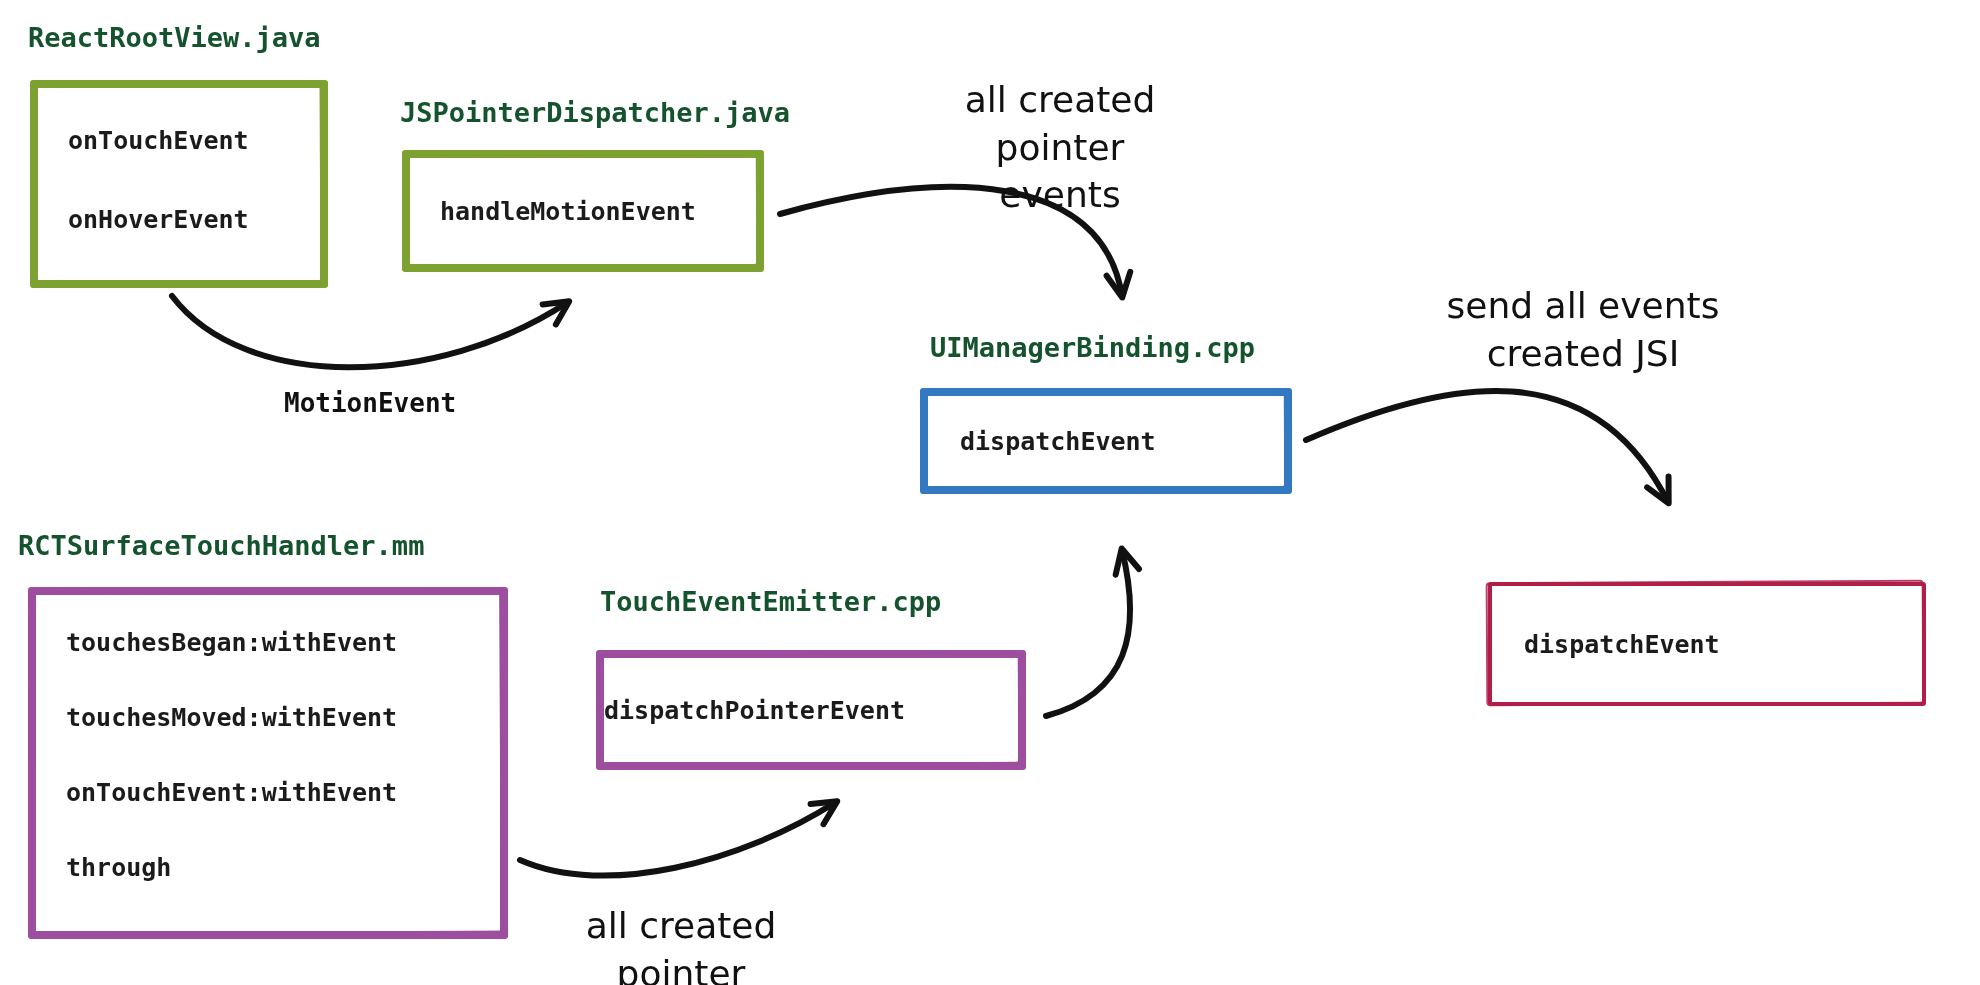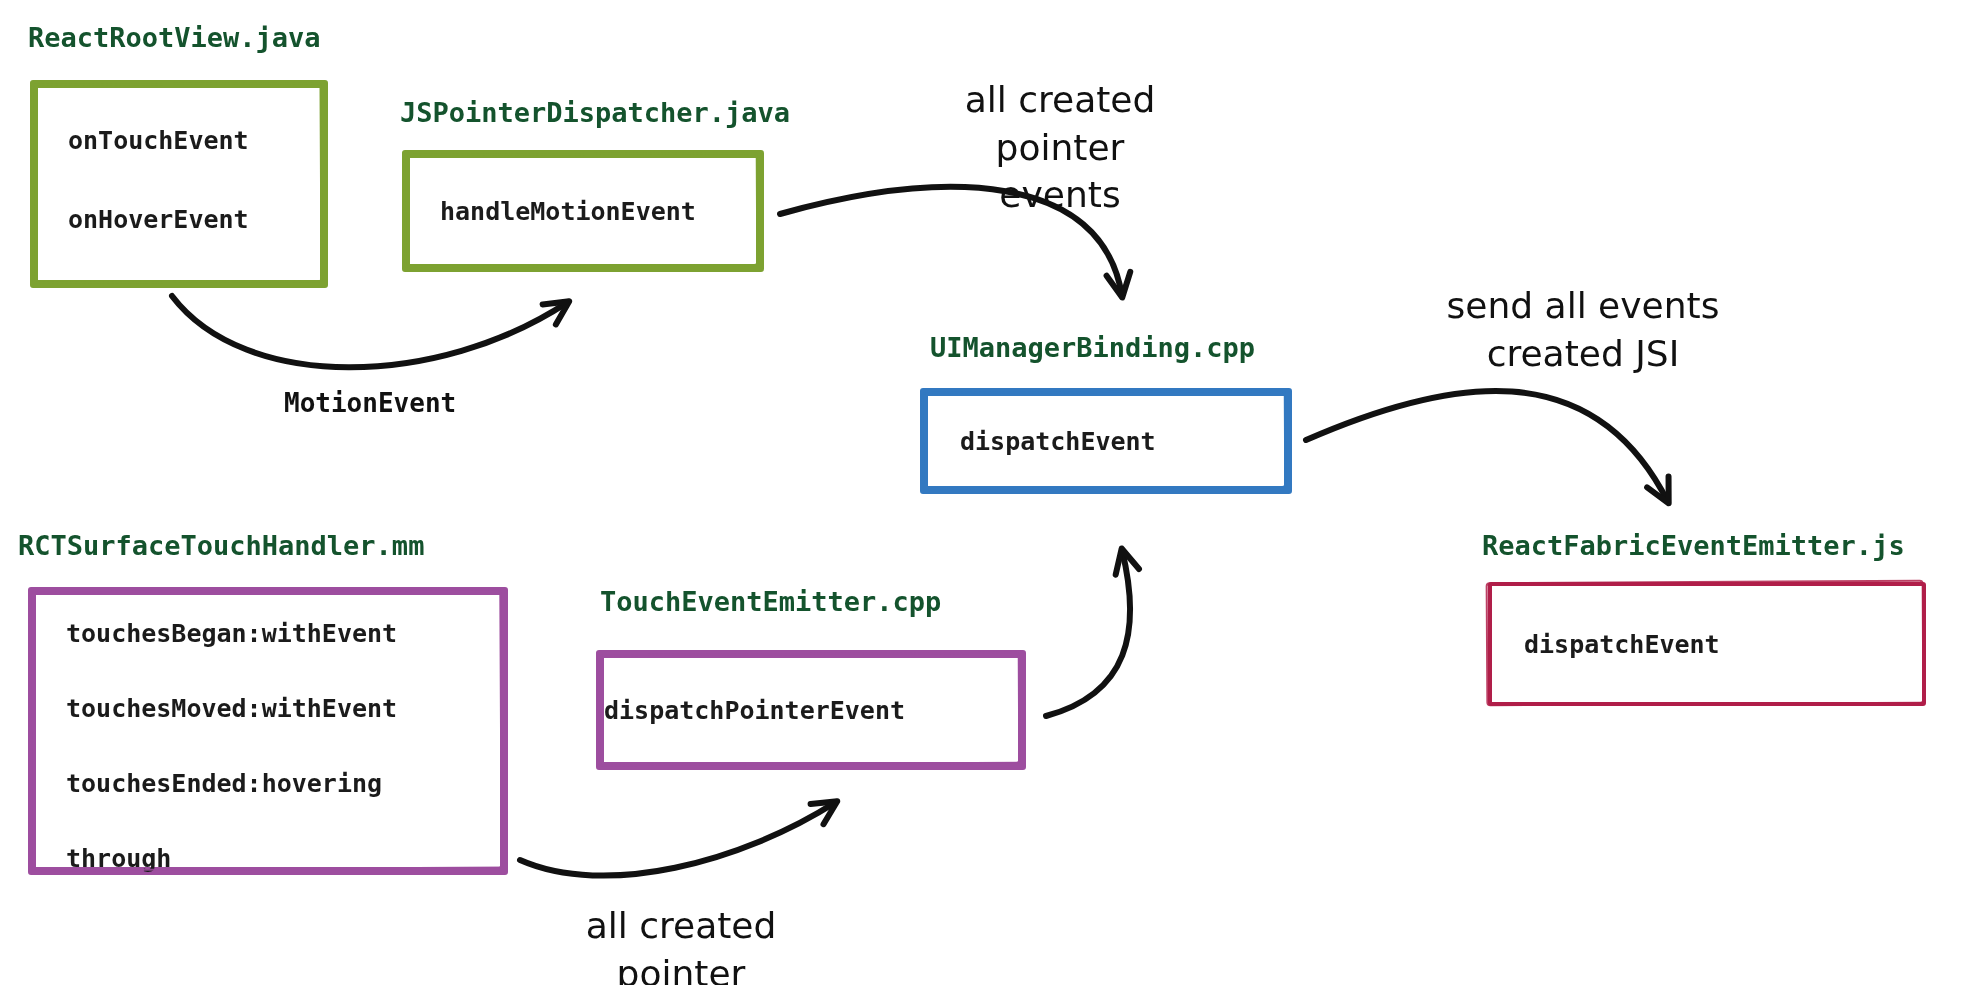--- a/index.html
+++ b/index.html
@@ -103,30 +103,29 @@
   <div class="file-label" style="left:400px; top:97px;">JSPointerDispatcher.java</div>
   <div class="node row" style="left: 402px; top: 150px; width: 362px; height: 122px; padding-left: 30px; border-color: rgb(125, 162, 49);">
     <div class="m">handleMotionEvent</div>
   </div>
 
   <div class="file-label" style="left:930px; top:332px;">UIManagerBinding.cpp</div>
   <div class="node row" style="left: 920px; top: 388px; width: 372px; height: 106px; padding-left: 32px; border-color: rgb(51, 121, 193);">
     <div class="m">dispatchEvent</div>
   </div>
 
-  <div class="file-label" style="left:1482px; top:530px;">ReactFabricEventEmitter.js</div>
   <div class="node row thick" style="left: 1488px; top: 582px; width: 438px; height: 124px; padding-left: 32px; border-color: rgb(176, 30, 73);">
     <div class="m">dispatchEvent</div>
   </div>
 
   <div class="file-label" style="left:18px; top:530px;">RCTSurfaceTouchHandler.mm</div>
-  <div class="node col" style="left: 28px; top: 587px; width: 480px; height: 288px; padding: 24px 0px 0px 30px; gap: 46px; border-color: rgb(157, 78, 159);">
+  <div class="node col" style="left: 28px; top: 587px; width: 480px; height: 352px; padding: 33px 0px 0px 30px; gap: 46px; border-color: rgb(157, 78, 159);">
     <div class="m">touchesBegan:withEvent</div>
     <div class="m">touchesMoved:withEvent</div>
-    <div class="m">touchesEnded:hovering</div>
+    <div class="m">onTouchEvent:withEvent</div>
     <div class="m">through</div>
   </div>
 
   <div class="file-label" style="left:600px; top:586px;">TouchEventEmitter.cpp</div>
   <div class="node row" style="left: 596px; top: 650px; width: 430px; height: 120px; border-color: rgb(157, 78, 159);">
     <div class="m">dispatchPointerEvent</div>
   </div>
 
   <div class="edge-label mono" style="left:284px; top:388px;">MotionEvent</div>
   <div class="edge-label sans" style="left:935px; top:76px; width:250px;">all created

